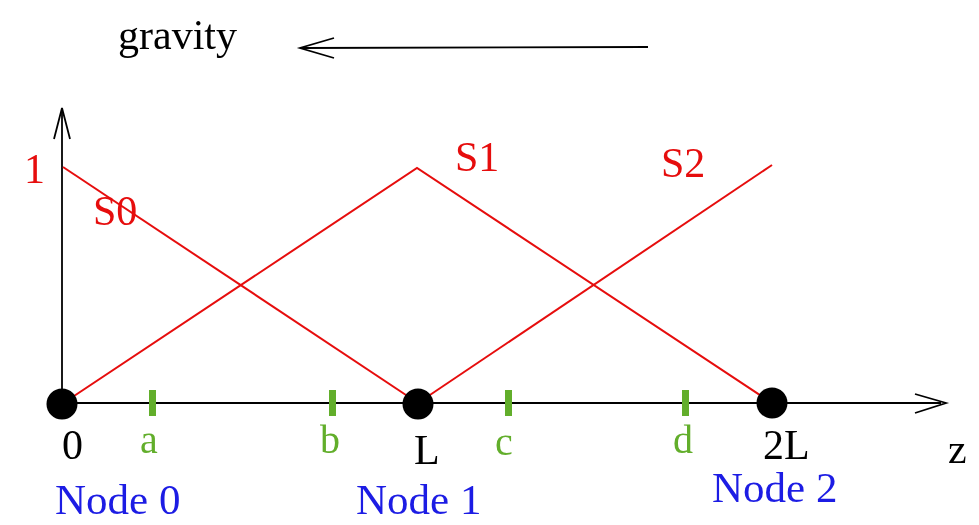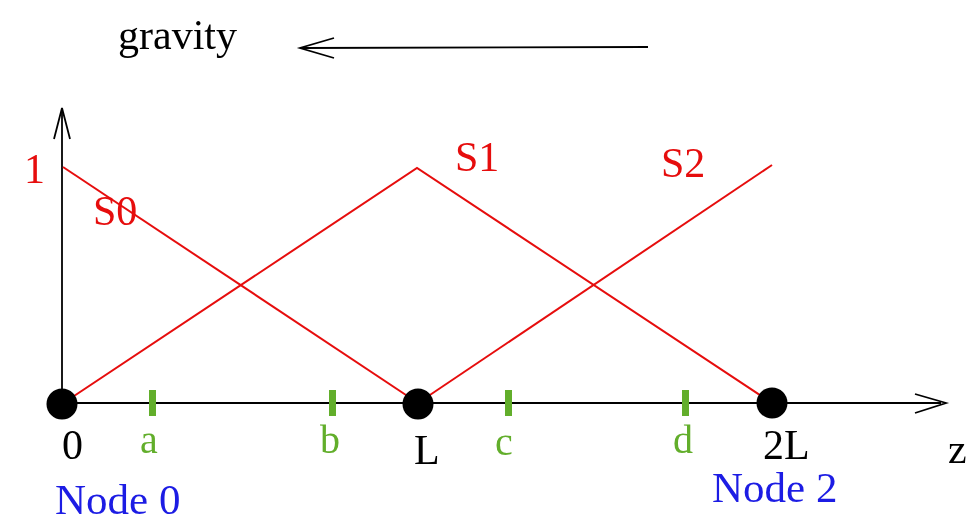--- a/index.html
+++ b/index.html
@@ -79,15 +79,16 @@
   <span class="label ink fs42" style="left:414px;top:429px;">L</span>
   <span class="label ink fs42" style="left:763px;top:424px;">2L</span>
   <span class="label ink fs42" style="left:948px;top:428px;">z</span>
 
   <span class="label green fs40" style="left:140px;top:420px;">a</span>
   <span class="label green fs40" style="left:320px;top:420px;">b</span>
   <span class="label green fs40" style="left:495px;top:422px;">c</span>
   <span class="label green fs40" style="left:673px;top:420px;">d</span>
 
   <span class="label blue fs43" style="left:10px;top:478px;margin-left:45px;">Node 0</span>
+  <span class="label blue fs43" style="left:356px;top:478px;">Node 1</span>
   <span class="label blue fs43" style="left:712px;top:466px;">Node 2</span>
 
 </div>
 
 </body></html>

